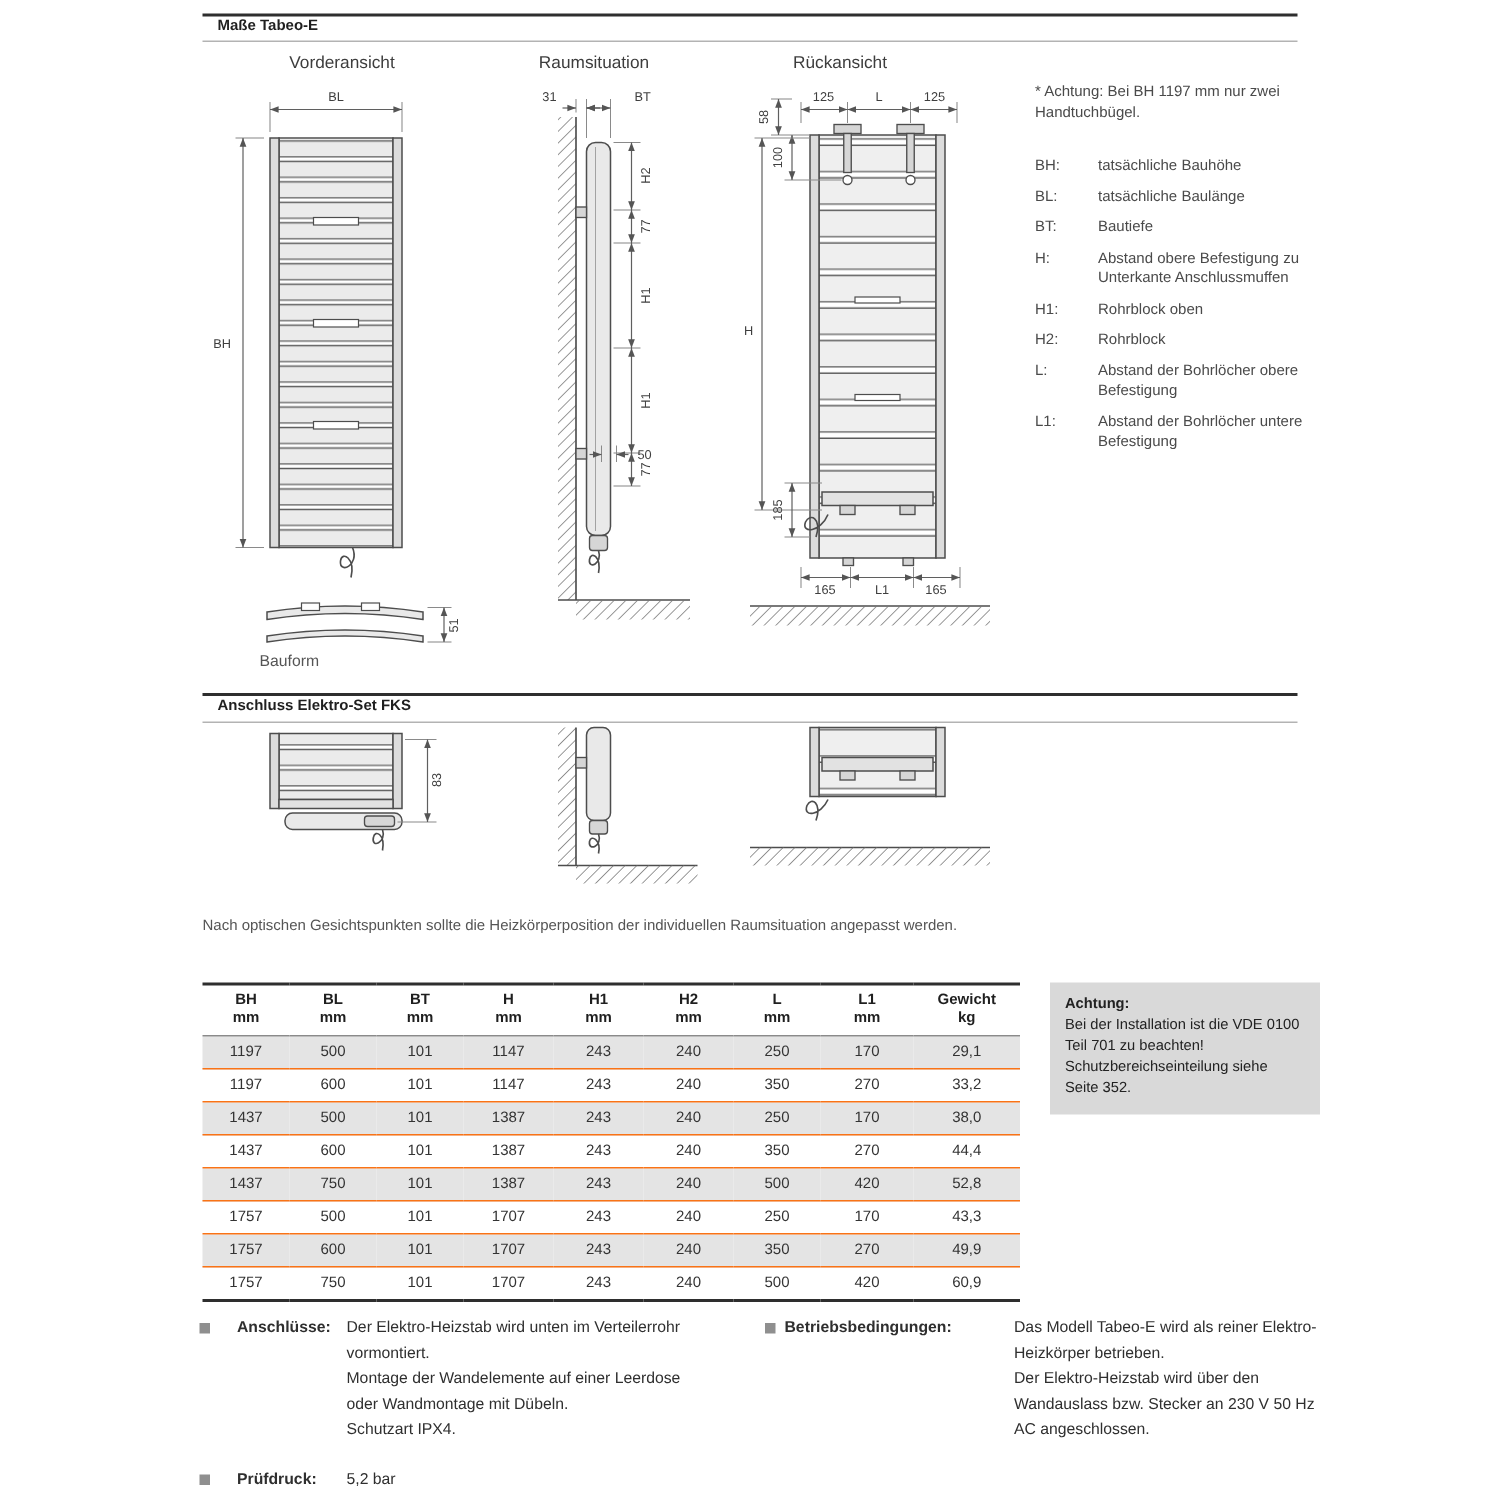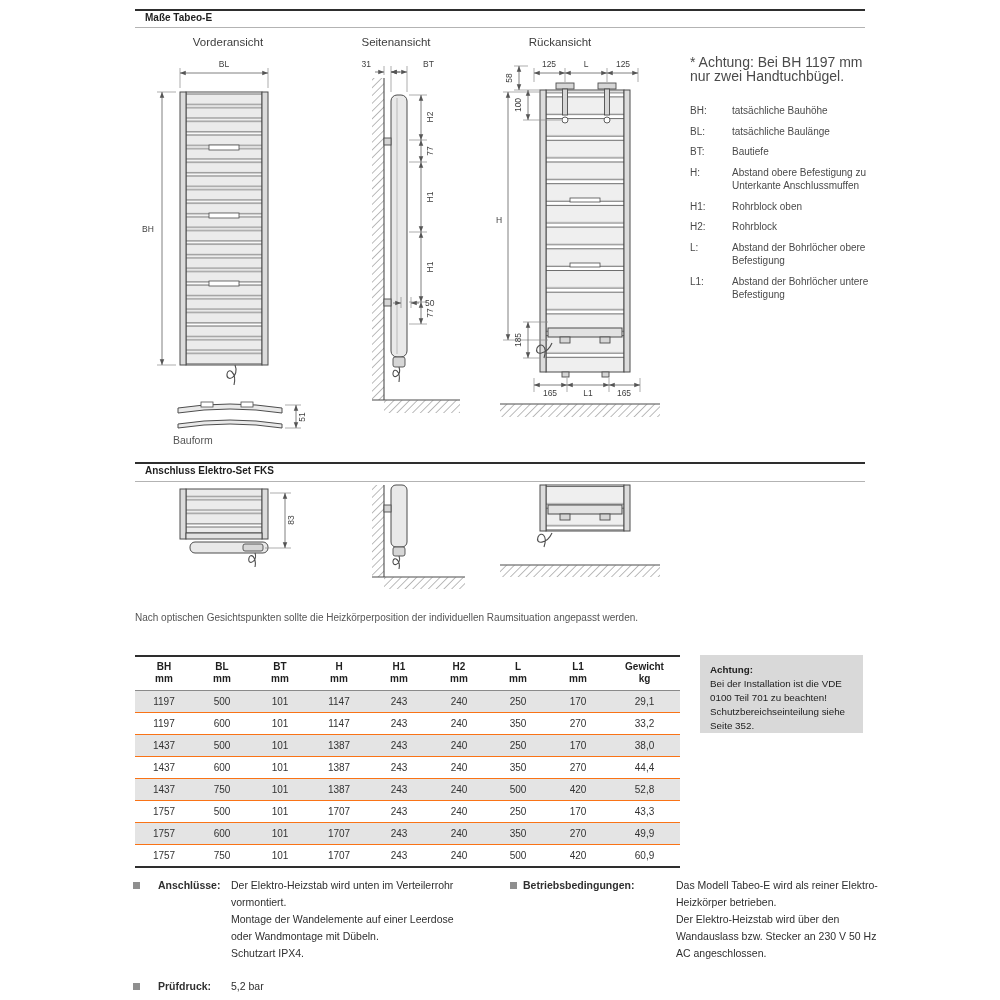--- a/index.html
+++ b/index.html
@@ -20,60 +20,60 @@
   .fillpart { fill:#e9e9e9; stroke:#4d4d4d; stroke-width:1; }
   .rail { fill:#dcdcdc; stroke:#4d4d4d; stroke-width:1; }
   .mount { fill:#d6d6d6; stroke:#4d4d4d; stroke-width:0.9; }
   .ext { stroke:#8a8a8a; stroke-width:0.7; }
   .dim { stroke:#5f5f5f; stroke-width:0.8; }
   .dimtext { font-size:8.5px; fill:#3f3f3f; font-family:"Liberation Sans",sans-serif; }
   .caption { font-size:10.5px; fill:#555; font-family:"Liberation Sans",sans-serif; }
   .cable { fill:none; stroke:#4d4d4d; stroke-width:1.1; }
 
   
-  .star-note { position:absolute; left:690px; top:55px; width:180px; font-size:14px; line-height:14px; color:#4a4a4a; }
+  .star-note { position:absolute; left:690px; top:55px; width:180px; font-size:10px; line-height:14px; color:#4a4a4a; }
   .legend { position:absolute; left:690px; top:104px; width:180px; font-size:10px; line-height:13.5px; color:#4a4a4a; }
   .legend-item { display:flex; margin-bottom:7px; }
   .legend-key { width:42px; flex:none; }
   .legend-text { width:138px; }
 
   .position-note { position:absolute; left:135px; top:612px; font-size:10px; color:#555; }
 
   
   .spec-table { position:absolute; left:135px; top:655px; width:545px; border-collapse:collapse; table-layout:fixed; font-size:10px; border-top:2px solid #2e2e2e; }
   .spec-table thead tr { border-bottom:1px solid #8a8a8a; }
   .spec-table th { font-weight:bold; text-align:center; color:#1f1f1f; padding:4px 0 5px; line-height:12px; }
   .spec-table tbody tr { border-bottom:1px solid #f97316; }
   .spec-table tbody tr:nth-of-type(odd) { background:#e4e4e4; }
   .spec-table tbody tr:last-of-type { border-bottom:2px solid #2e2e2e; }
   .spec-table td { text-align:center; color:#333; padding:4px 0; line-height:13px; }
 
   
-  .warning-box { position:absolute; left:700px; top:655px; width:163px; background:#d9d9d9; padding:8px 10px 0; font-size:9.8px; line-height:14px; color:#222; }
+  .warning-box { position:absolute; left:700px; top:655px; width:180px; background:#d9d9d9; padding:8px 10px 10px; font-size:9.8px; line-height:14px; color:#222; }
   .w-title { font-weight:bold; }
 
   
   .footer-row { position:absolute; display:flex; font-size:10.5px; line-height:17px; color:#2f2f2f; }
   .bullet { width:7px; height:7px; background:#8f8f8f; margin:5px 6px 0 0; flex:none; }
   .f-label { font-weight:bold; flex:none; }
   .f-label.w73 { width:73px;margin-left:12px; }
   .f-label.w112 { width:112px; }
   .f-text { }
   .f-text.w245 { width:245px; }
   .f-text.w205 { width:205px;margin-left:41px; }
 </style>
 </head>
 <body>
 
 <div class="rule-dark" style="top:9px"></div>
 <div class="sec-title" style="top:12px">Maße Tabeo-E</div>
 <div class="rule-light" style="top:27px"></div>
 
 <div class="view-label" style="left:228px">Vorderansicht</div>
-<div class="view-label" style="left:396px">Seitenansicht</div>
+<div class="view-label" style="left:396px">Raumsituation</div>
 <div class="view-label" style="left:560px">Rückansicht</div>
 
 <svg style="left:135px; top:52px" width="545" height="405" viewBox="0 0 545 405">
   <defs>
     <marker id="arr" viewBox="0 0 10 10" refX="9" refY="5" markerWidth="8" markerHeight="8" orient="auto-start-reverse">
       <path d="M0,1.5 L9,5 L0,8.5 z" fill="#555"></path>
     </marker>
     <pattern id="hatch" width="5.5" height="5.5" patternUnits="userSpaceOnUse" patternTransform="rotate(45)">
       <line x1="0" y1="0" x2="0" y2="5.5" stroke="#767676" stroke-width="1"></line>
     </pattern>

